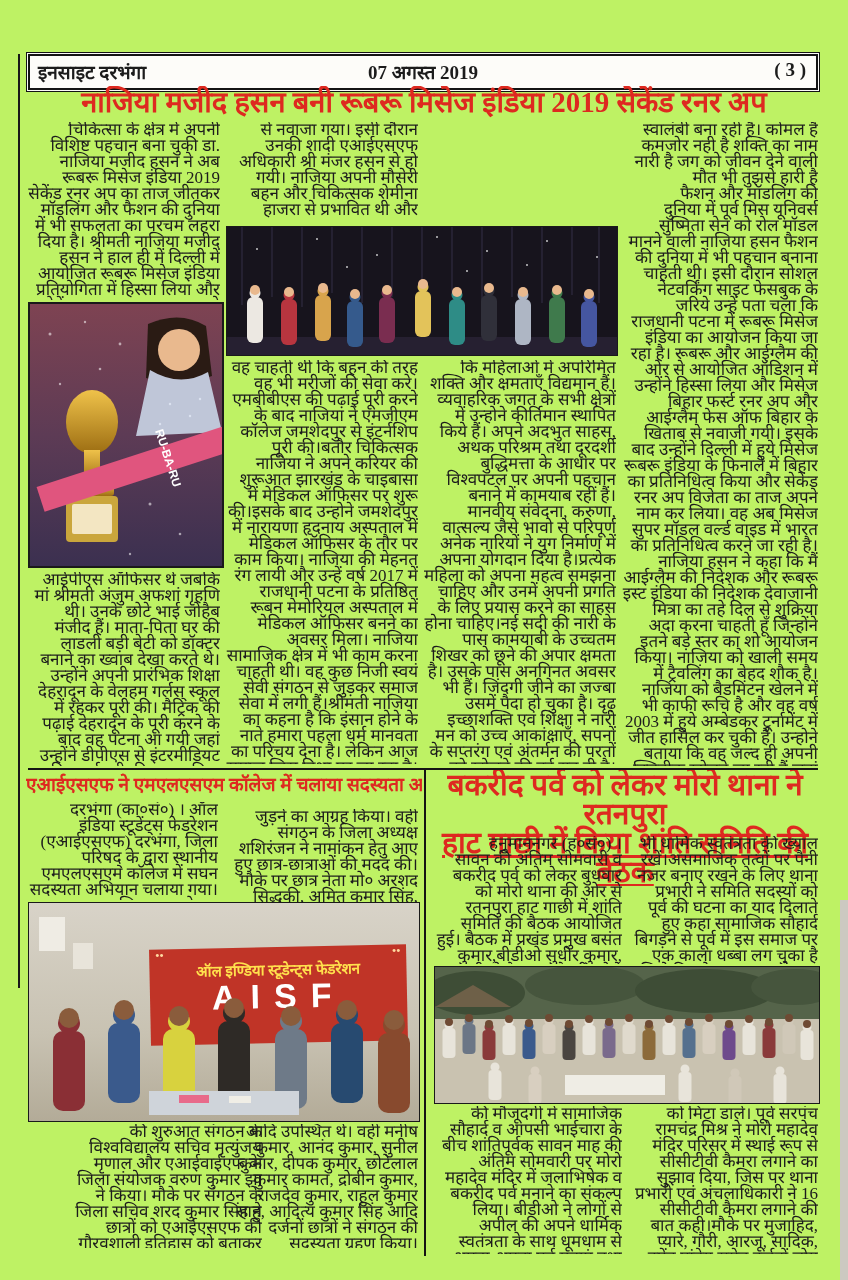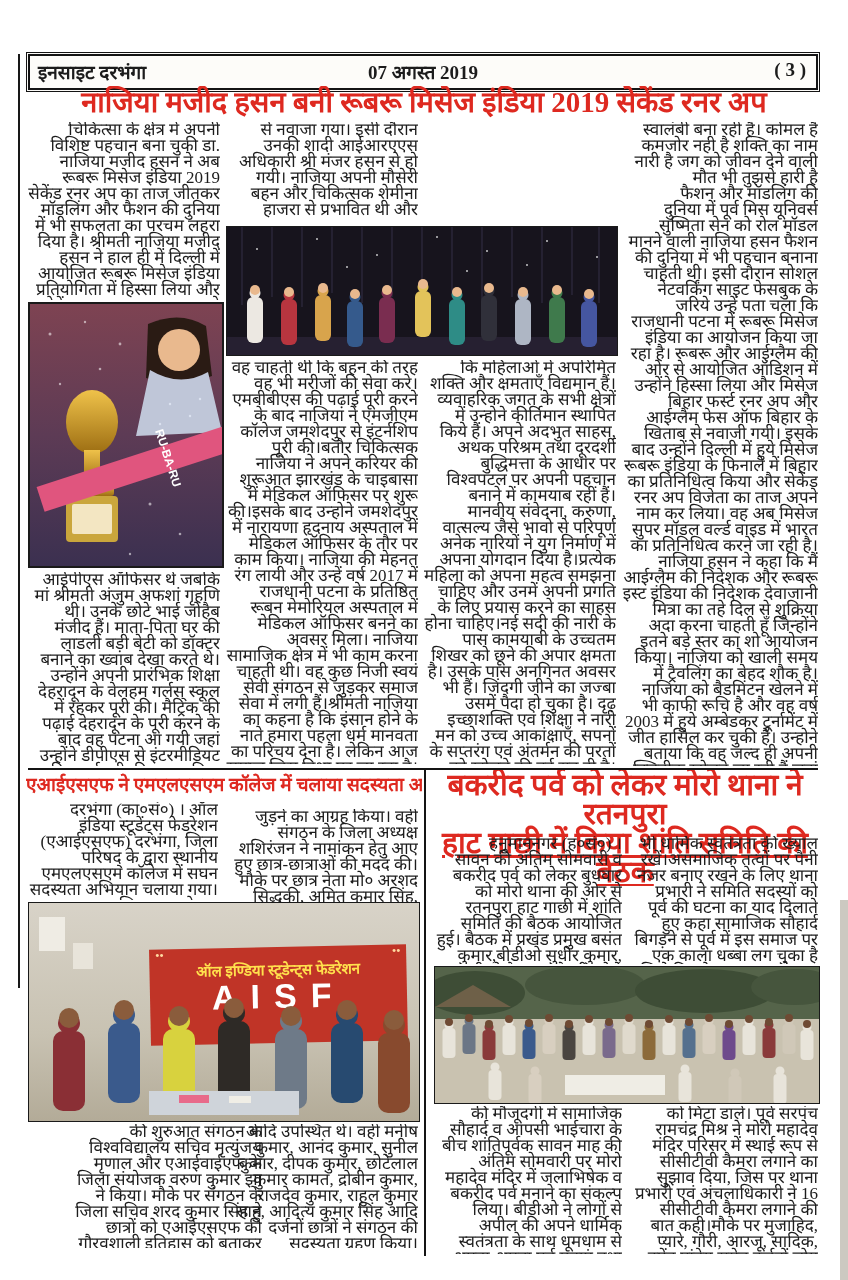--- a/index.html
+++ b/index.html
@@ -1,16 +1,16 @@
 <!DOCTYPE html>
 <html><head>
 <meta charset="utf-8">
 <style>
   html,body{margin:0;padding:0;background:#e8e6e0;}
-  .page{position:relative;width:848px;height:1280px;margin:0 auto;background:#ffffff;overflow:hidden;
+  .page{position:relative;width:848px;height:1280px;margin:0 auto;background:#bef264;overflow:hidden;
         font-family:"Liberation Serif","DejaVu Serif",serif;color:#1c1c1c;}
   
   .masthead-box{position:absolute;left:28px;top:54px;width:786px;height:32px;border:2px solid #141414;
         box-shadow:0 0 0 1px #fbfaf7,0 0 0 2px #141414;background:#fdfcf9;}
   .masthead-box span{position:absolute;top:3px;font-weight:700;font-size:19px;white-space:nowrap;}
   .mh-left{left:8px;}
   .mh-center{left:50%;transform:translateX(-50%);}
   .mh-right{right:10px;}
   
   .main-headline{position:absolute;left:20px;top:86px;width:808px;margin:0;text-align:center;
@@ -105,21 +105,21 @@
         <text x="109" y="150" fill="#ffffff" font-size="12" font-weight="bold" text-anchor="middle" font-family="Liberation Sans, DejaVu Sans, sans-serif">RU-BA-RU</text>
       </g>
     </svg>
   </div>
 
   <div class="col" style="left:28px;top:572px;width:192px;height:194px;">
     <p>आईपीएस ऑफिसर थे जबकि मां श्रीमती अंजुम अफशां गृहणि थी। उनके छोटे भाई जोहैब मंजीद हैं। माता-पिता घर की लाडली बड़ी बेटी को डॉक्टर बनाने का ख्वाब देखा करते थे। उन्होंने अपनी प्रारंभिक शिक्षा देहरादून के वेलहम गर्लस् स्कूल में रहकर पूरी की। मैट्रिक की पढ़ाई देहरादून के पूरी करने के बाद वह पटना आ गयी जहां उन्होंने डीपीएस से इंटरमीडियट की पढ़ाई पूरी की। माता-पिता की आज्ञा को सिरोधार्य मानते हुये नाजिया ने कटिहार मेडिकल कॉलेज से एमबीबीएस की पढ़ाई पूरी की। इस दौरान उन्हें कॉलेज में मिस फ्रेशर के खिताब</p>
   </div>
 
   <div class="col" style="left:226px;top:122px;width:192px;height:100px;">
-    <p>से नवाजा गया। इसी दौरान उनकी शादी आईआरएएस अधिकारी श्री मंजर हसन से हो गयी। नाजिया अपनी मौसेरी बहन और चिकित्सक शेमीना हाजरा से प्रभावित थी और</p>
+    <p>से नवाजा गया। इसी दौरान उनकी शादी एआईएसएफ अधिकारी श्री मंजर हसन से हो गयी। नाजिया अपनी मौसेरी बहन और चिकित्सक शेमीना हाजरा से प्रभावित थी और</p>
   </div>
 
   <div class="photo" style="left:226px;top:226px;width:390px;height:128px;border-width:1px;">
     <svg viewBox="0 0 390 128" preserveAspectRatio="none">
       <defs>
         <g id="q">
             <circle cx="0" cy="0" r="5.5"></circle>
             <rect x="-8" y="4" width="16" height="46" rx="6"></rect>
           </g>
       </defs>

